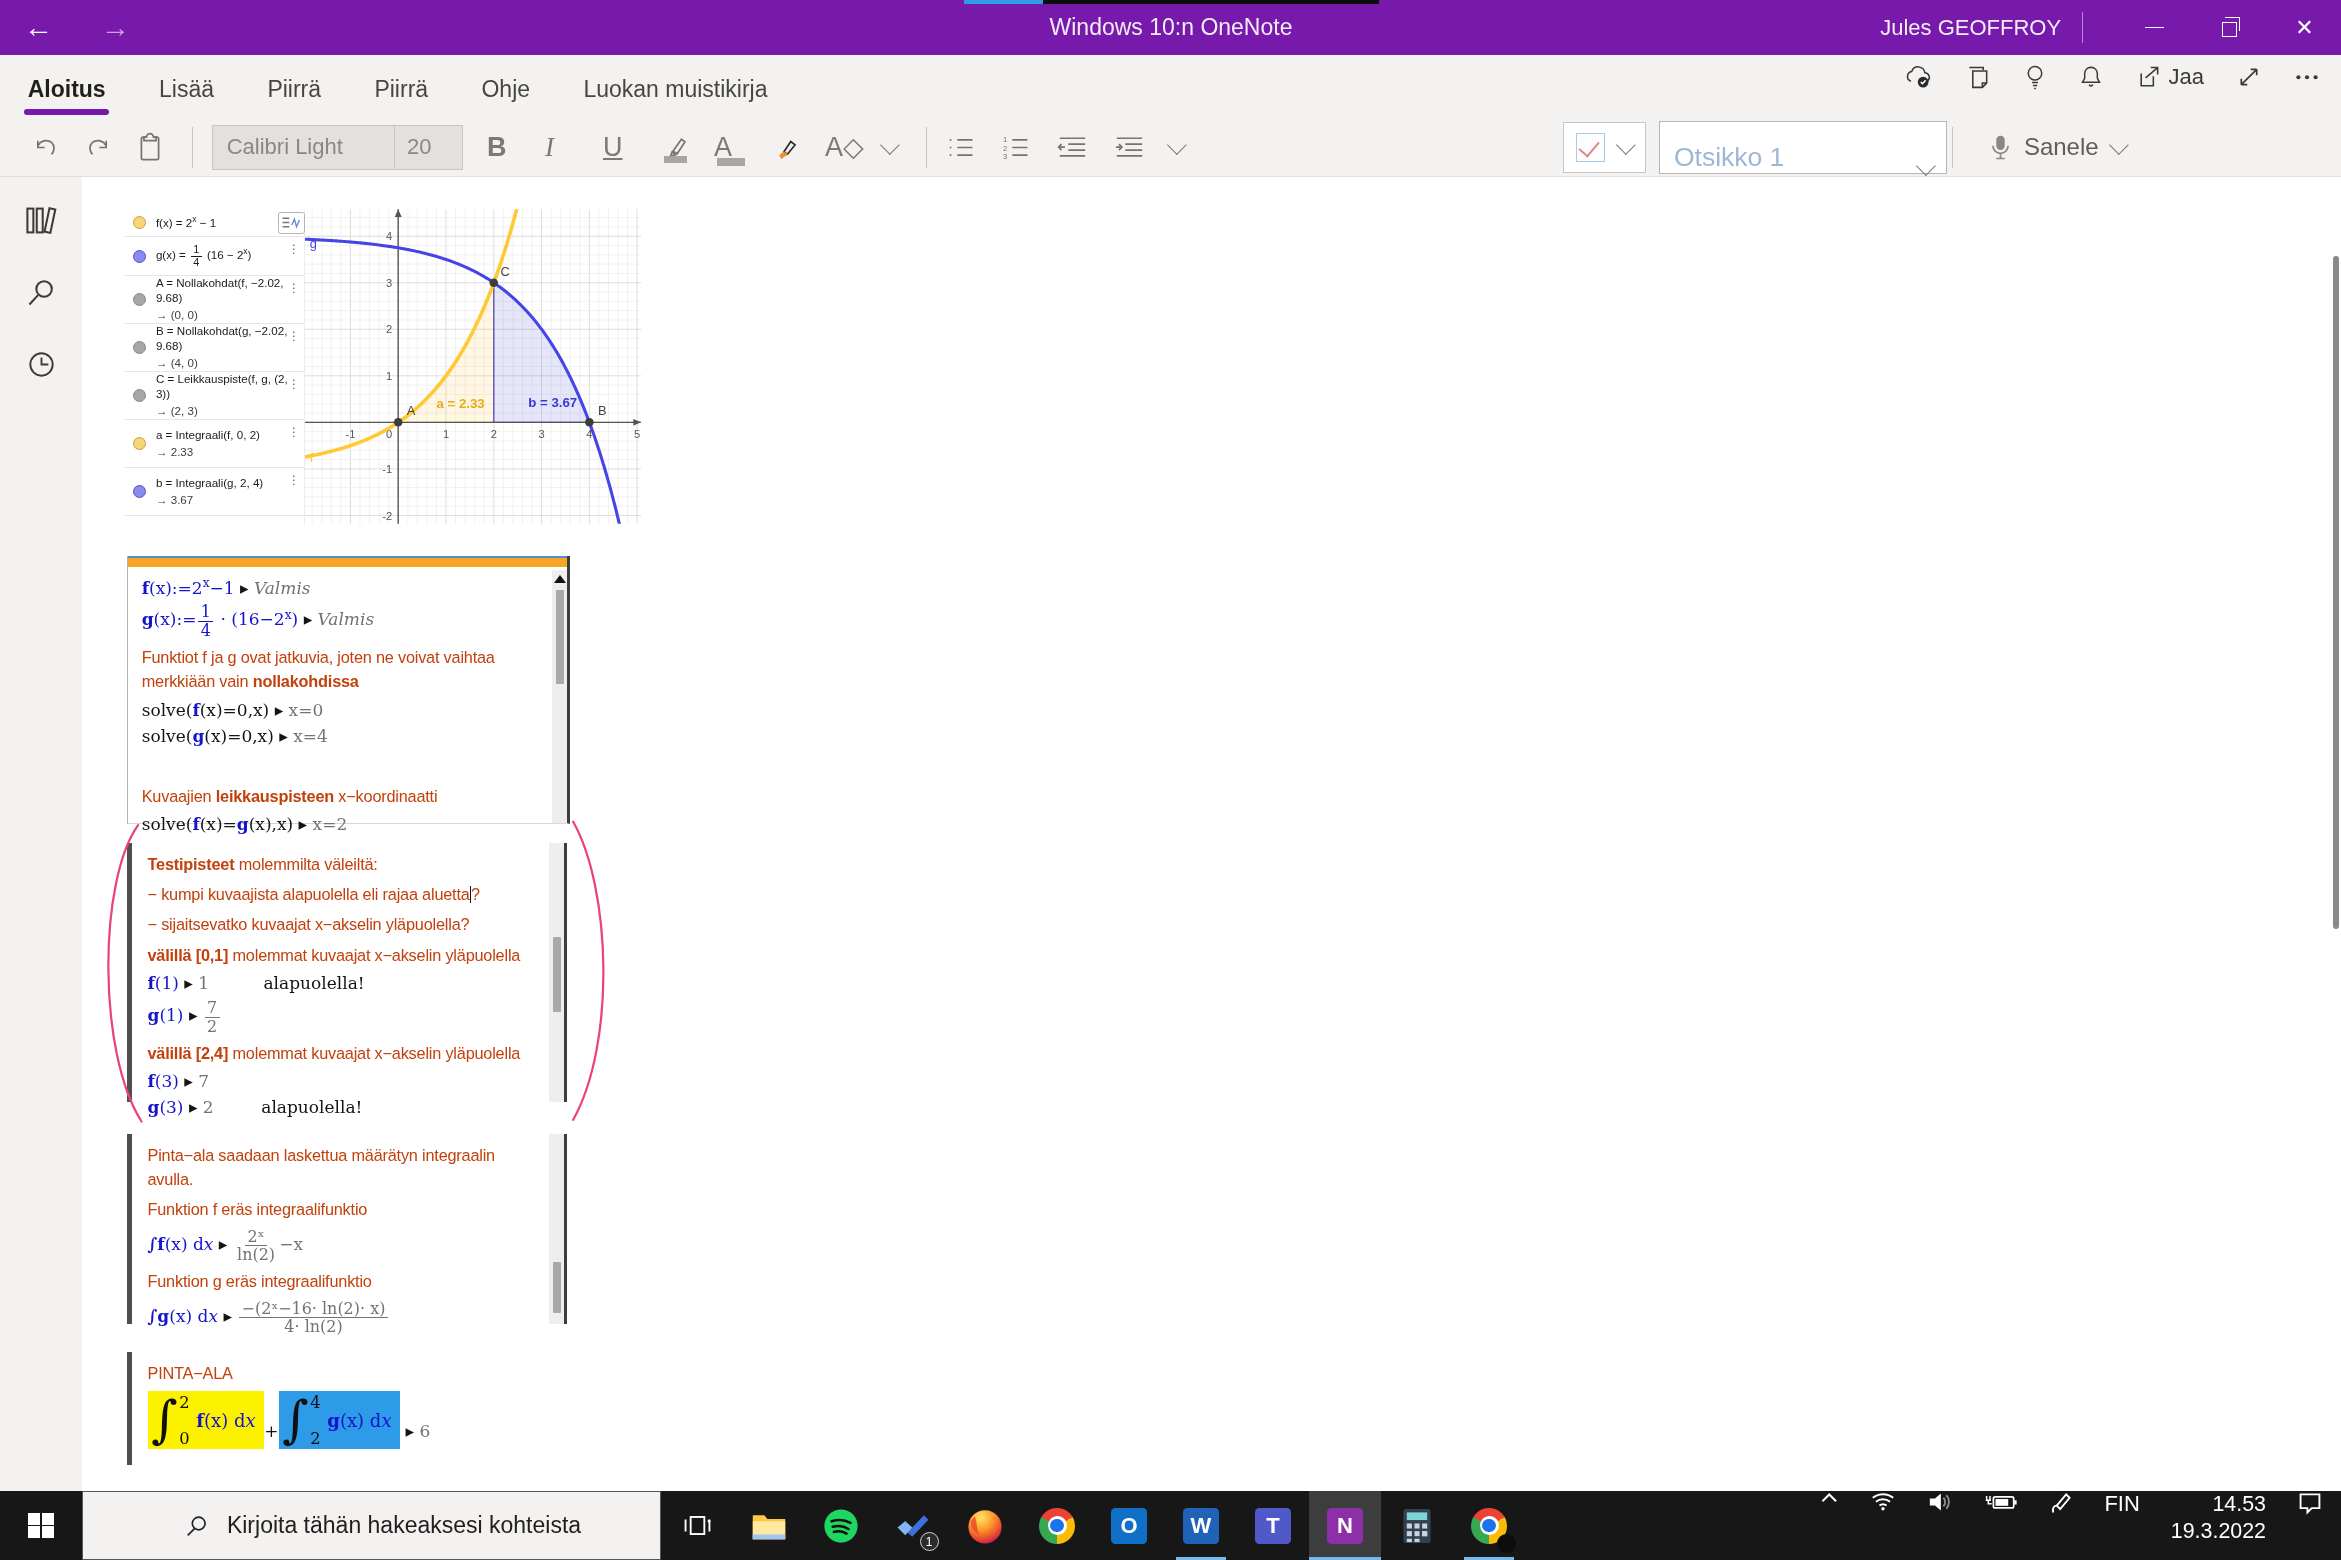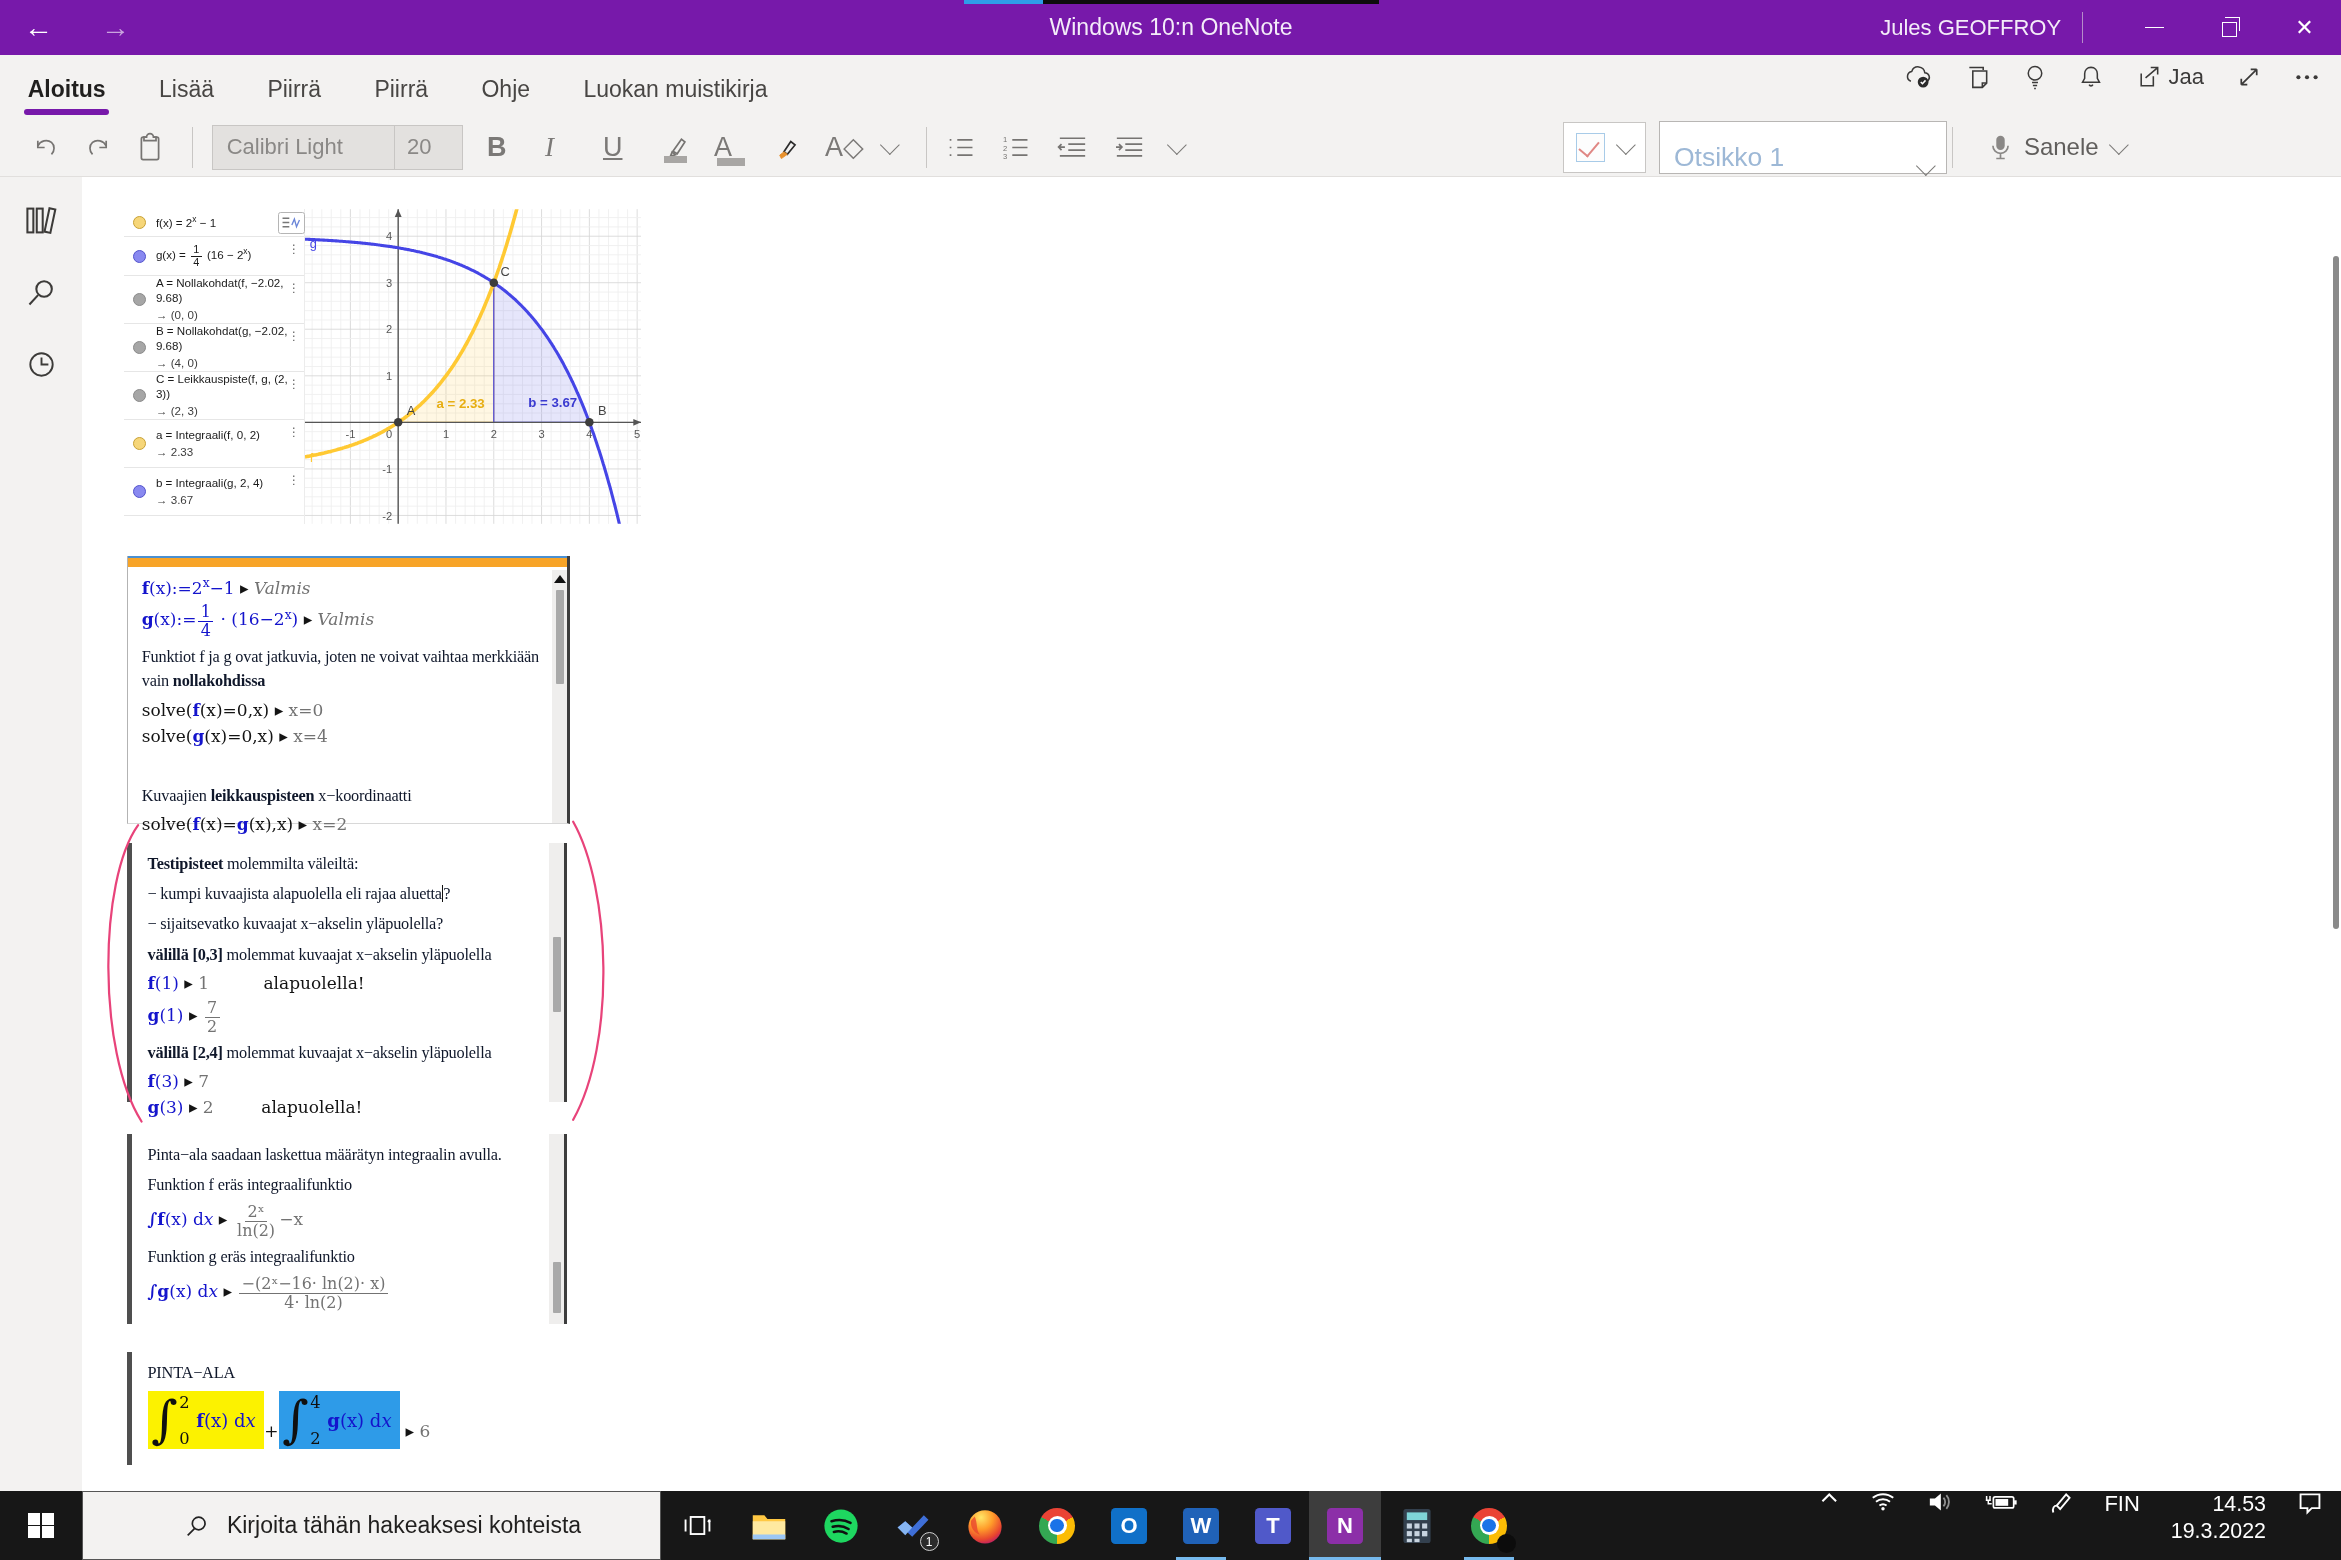--- a/index.html
+++ b/index.html
@@ -84,21 +84,21 @@
   .thumb{width:7.7px;background:#a9a9a9;border-radius:0.9px}
   .leftbar{position:absolute;left:0;top:0;bottom:0;width:5.1px;background:#4f4f4f}
   .b2{left:45px;top:667px;width:440px;height:259px;border-right:3.4px solid #3d3d3d}
   .b2 .vstrip{top:0;bottom:0}
   .b3{left:45px;top:958px;width:440px;height:190px;border-right:3.4px solid #3d3d3d}
   .b3 .vstrip{top:0;bottom:0}
   .b4{left:45px;top:1176px;width:368px;height:113px}
   .ncontent{padding:8.6px 26px 0 13.7px;position:relative}
   .b2 .ncontent,.b3 .ncontent,.b4 .ncontent{padding-left:20.5px}
   .line{margin-bottom:6px;white-space:nowrap}
-  .line.text{font-family:Liberation Serif, serif;font-size:16.3px;color:#0f172a;
+  .line.text{font-family:Liberation Sans, sans-serif;font-size:16.3px;color:#c2410c;
     letter-spacing:-0.2px;white-space:normal;line-height:1.5}
   .line.math{font-family:"DejaVu Serif",serif;font-size:17px;color:#141414}
   .line.spacer{height:26px}
   .bold{font-weight:bold}.ital{font-style:italic}
   .c-blue{color:#1414CC}.c-green{color:#737373}
   .caret{display:inline-block;width:1.3px;height:1.05em;background:#111;vertical-align:-2.6px}
   .intwrap{display:inline-flex;align-items:center;padding:1.7px 8.6px 1.7px 3.4px}
   .intsign{font-size:51px;line-height:0.8;font-family:"DejaVu Serif",serif;color:#101010}
   .intlims{display:inline-flex;flex-direction:column;justify-content:space-between;height:55px;
     font-size:16.3px;margin:0 6.8px 0 1.7px;color:#101010}
@@ -530,21 +530,21 @@
     <path d="M48 6 C 2 70, 0 270, 52 352" fill="none" stroke="#E8437A" stroke-width="2.6" stroke-linecap="round"></path>
     <path d="M556 2 C 600 80, 606 260, 556 350" fill="none" stroke="#E8437A" stroke-width="2.6" stroke-linecap="round"></path>
   </svg>
 
   <div class="note b2">
     <div class="leftbar"></div>
     <div class="ncontent">
         <div class="line text"><span class="bold">Testipisteet</span><span> molemmilta väleiltä:</span></div>
         <div class="line text"><span>− kumpi kuvaajista alapuolella eli rajaa aluetta</span><span class="caret"></span><span>?</span></div>
         <div class="line text"><span>− sijaitsevatko kuvaajat x−akselin yläpuolella?</span></div>
-        <div class="line text"><span class="bold">välillä [0,3]</span><span> molemmat kuvaajat x−akselin yläpuolella</span></div>
+        <div class="line text"><span class="bold">välillä [0,1]</span><span> molemmat kuvaajat x−akselin yläpuolella</span></div>
         <div class="line math"><span class="c-blue bold">f</span><span class="c-blue">(1)</span><span> ▸ </span><span class="c-green">1</span><span style="display: inline-block; width: 3.2em;"></span><span>alapuolella!</span></div>
         <div class="line math"><span class="c-blue bold">g</span><span class="c-blue">(1)</span><span> ▸ </span><span class="frac c-green">
             <span class="fnum">7</span>
             <span class="fden">2</span>
           </span></div>
         <div class="line text"><span class="bold">välillä [2,4]</span><span> molemmat kuvaajat x−akselin yläpuolella</span></div>
         <div class="line math"><span class="c-blue bold">f</span><span class="c-blue">(3)</span><span> ▸ </span><span class="c-green">7</span></div>
         <div class="line math"><span class="c-blue bold">g</span><span class="c-blue">(3)</span><span> ▸ </span><span class="c-green">2</span><span style="display: inline-block; width: 2.8em;"></span><span>alapuolella!</span></div>
       </div>
     <div class="vstrip">

